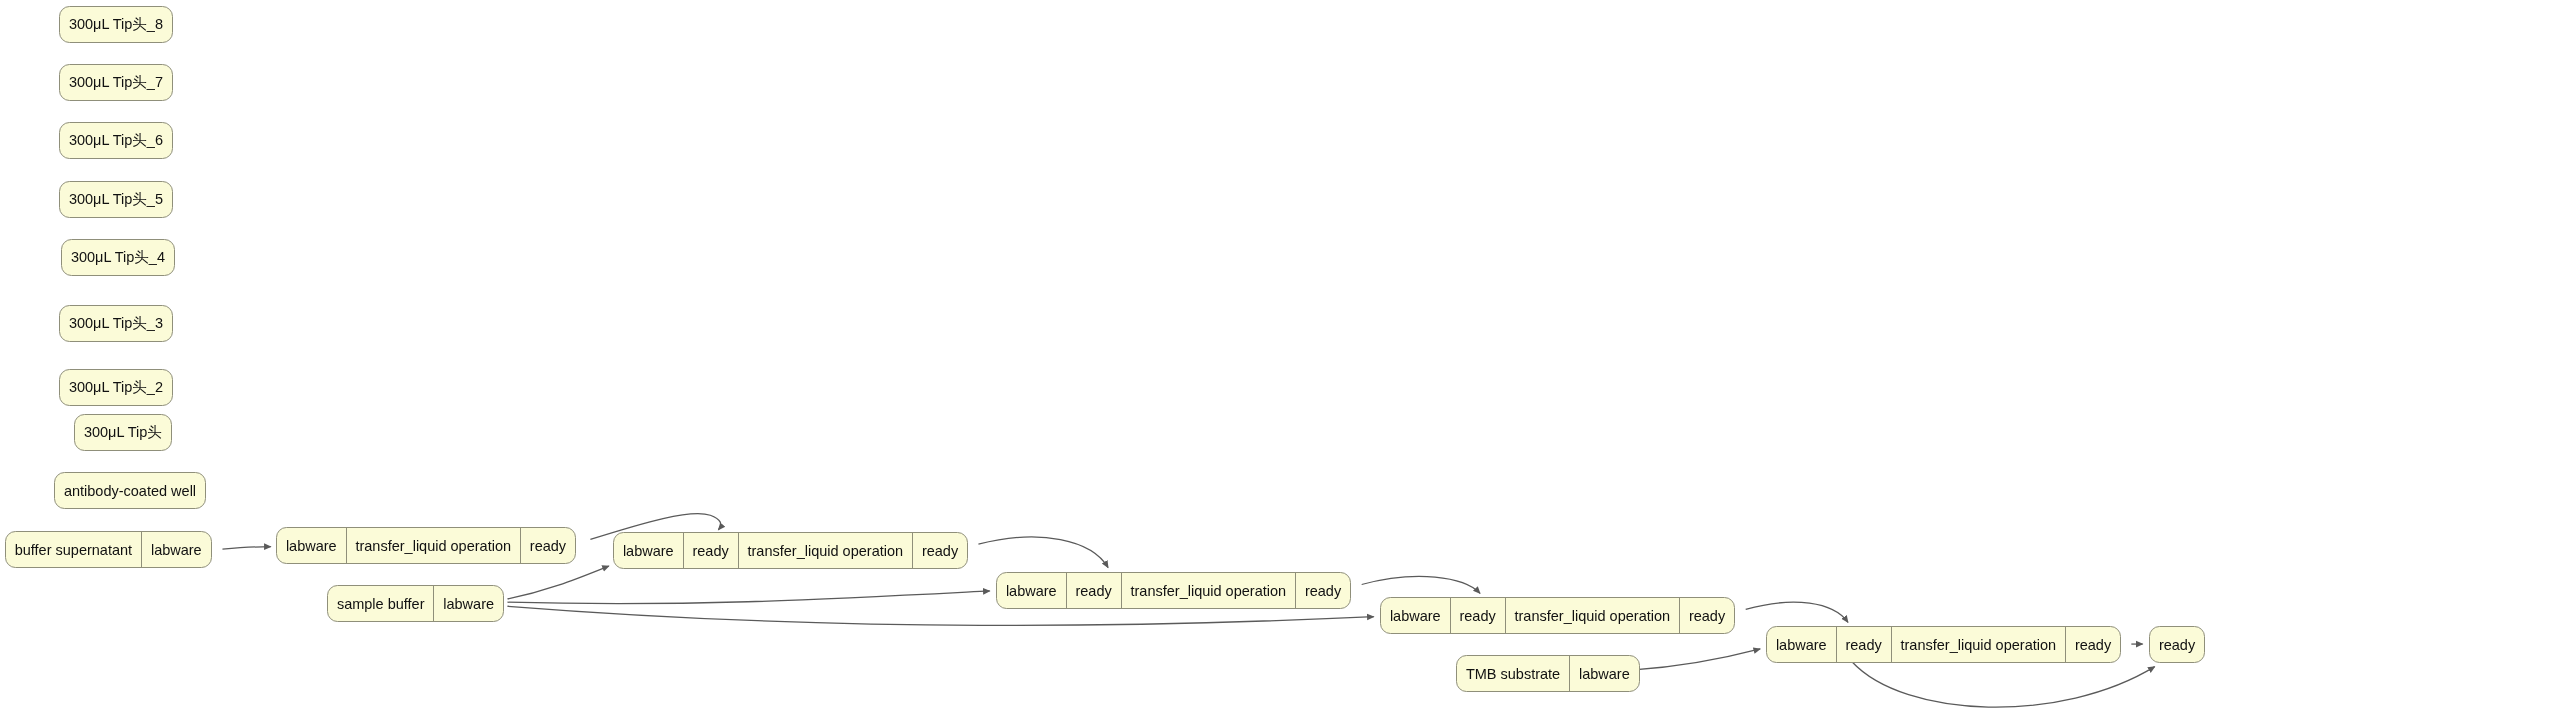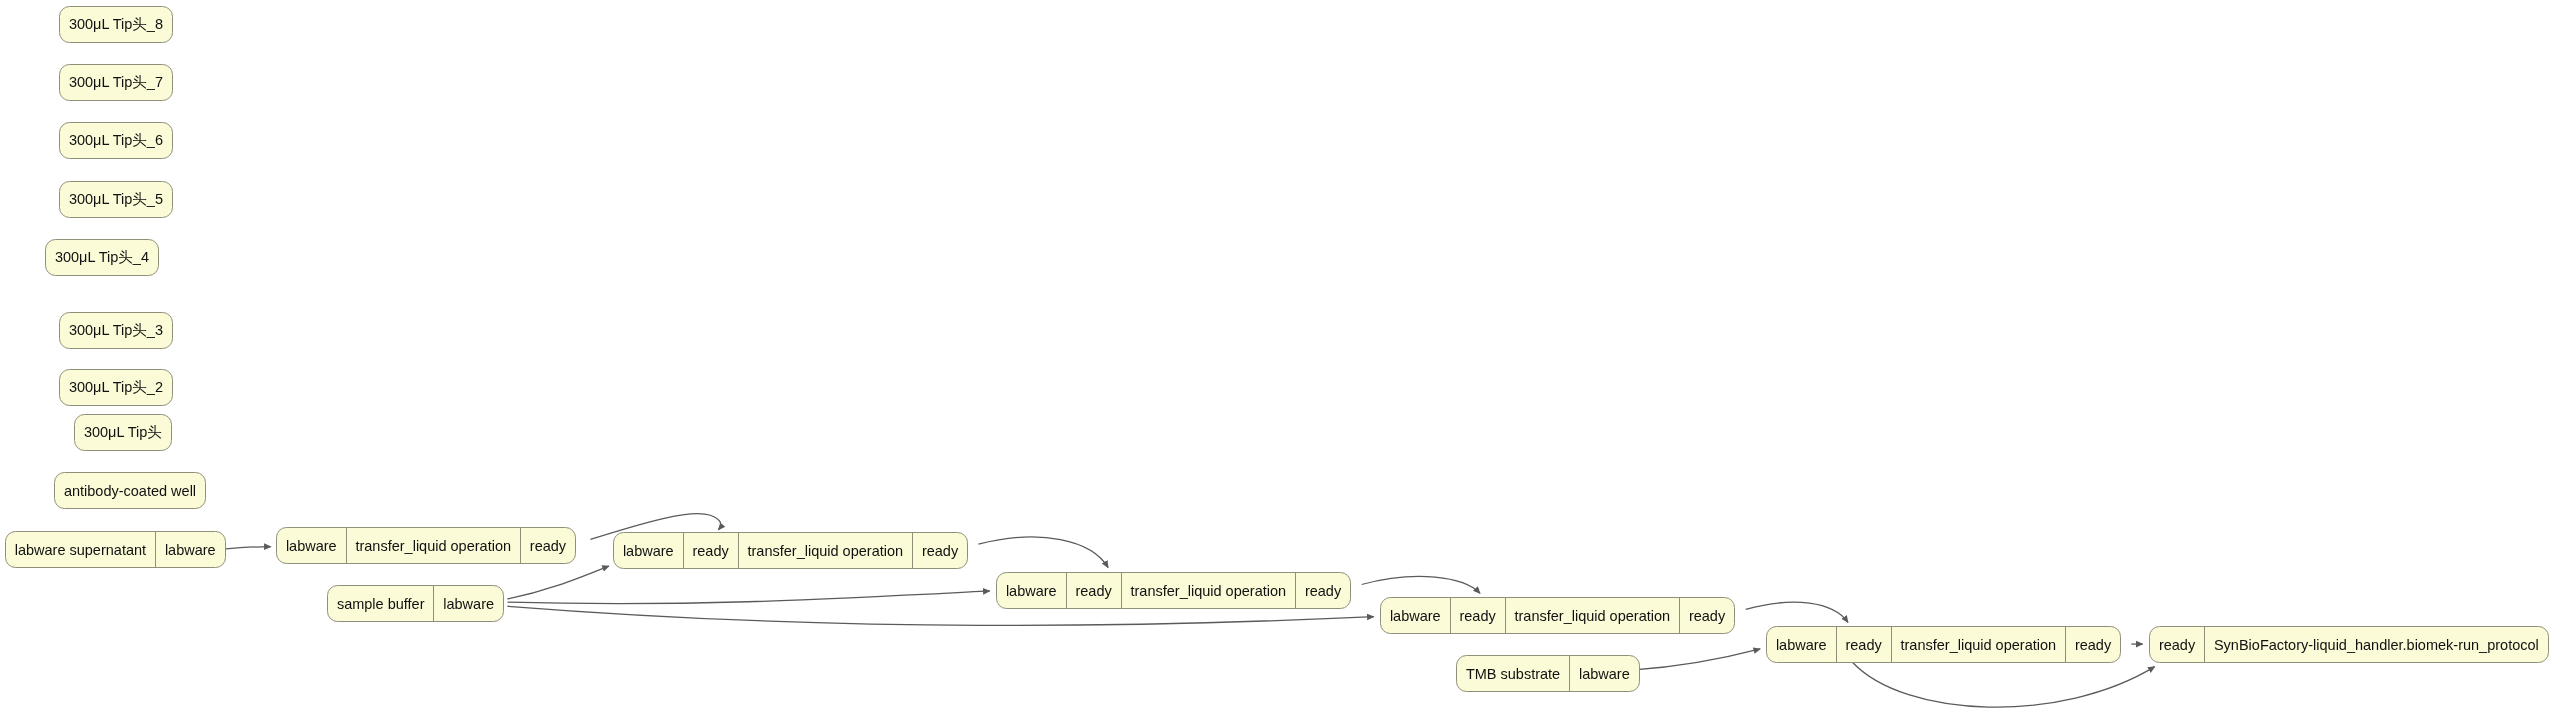--- a/index.html
+++ b/index.html
@@ -77,38 +77,38 @@
 </div>
 <div class="node" style="left:59px;top:64px">
   <span class="cell">300μL Tip头_7</span>
 </div>
 <div class="node" style="left:59px;top:122px">
   <span class="cell">300μL Tip头_6</span>
 </div>
 <div class="node" style="left:59px;top:181px">
   <span class="cell">300μL Tip头_5</span>
 </div>
-<div class="node" style="left:45px;top:239px">
+<div class="node" style="left:61px;top:239px">
   <span class="cell">300μL Tip头_4</span>
 </div>
-<div class="node" style="left:59px;top:312px">
+<div class="node" style="left:59px;top:305px">
   <span class="cell">300μL Tip头_3</span>
 </div>
 <div class="node" style="left:59px;top:369px">
   <span class="cell">300μL Tip头_2</span>
 </div>
 <div class="node" style="left:74px;top:414px">
   <span class="cell">300μL Tip头</span>
 </div>
 <div class="node" style="left:54px;top:472px">
   <span class="cell">antibody-coated well</span>
 </div>
 
 <div class="node" style="left:4.8px;top:531px">
-  <span class="cell">labware supernatant</span>
+  <span class="cell">buffer supernatant</span>
   <span class="cell">labware</span>
 </div>
 
 <div class="node" style="left:276px;top:527px">
   <span class="cell">labware</span>
   <span class="cell">transfer_liquid operation</span>
   <span class="cell">ready</span>
 </div>
 
 <div class="node" style="left:613px;top:532px">
@@ -144,15 +144,14 @@
 
 <div class="node" style="left:1766px;top:626px">
   <span class="cell">labware</span>
   <span class="cell">ready</span>
   <span class="cell">transfer_liquid operation</span>
   <span class="cell">ready</span>
 </div>
 
 <div class="node" style="left:2149px;top:626px">
   <span class="cell">ready</span>
-  <span class="cell">SynBioFactory-liquid_handler.biomek-run_protocol</span>
 </div>
 
 
 </body></html>

